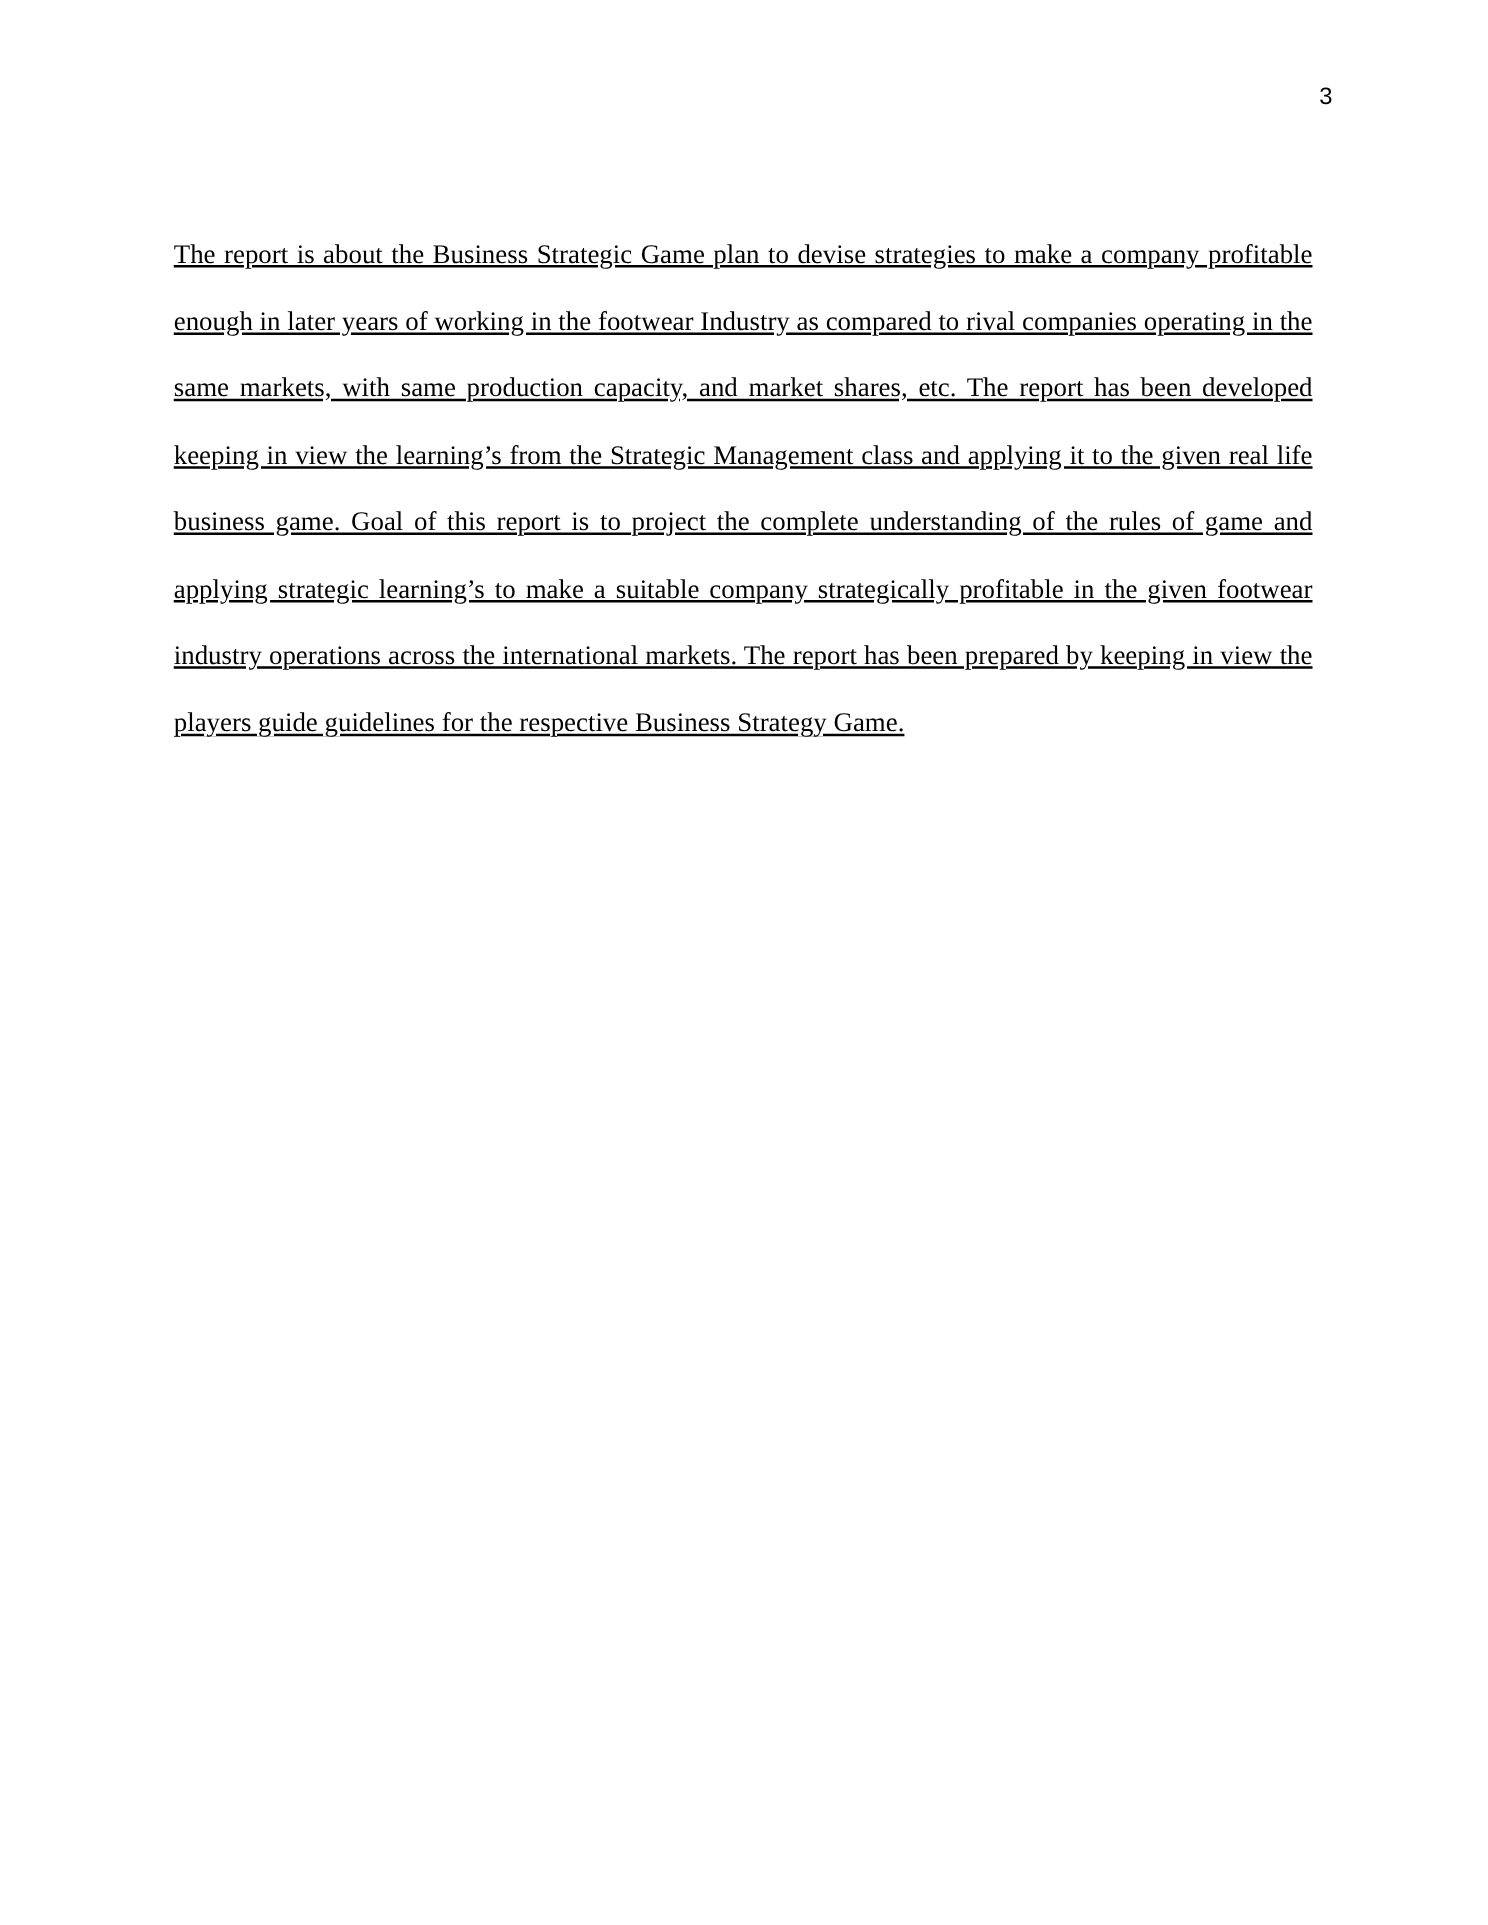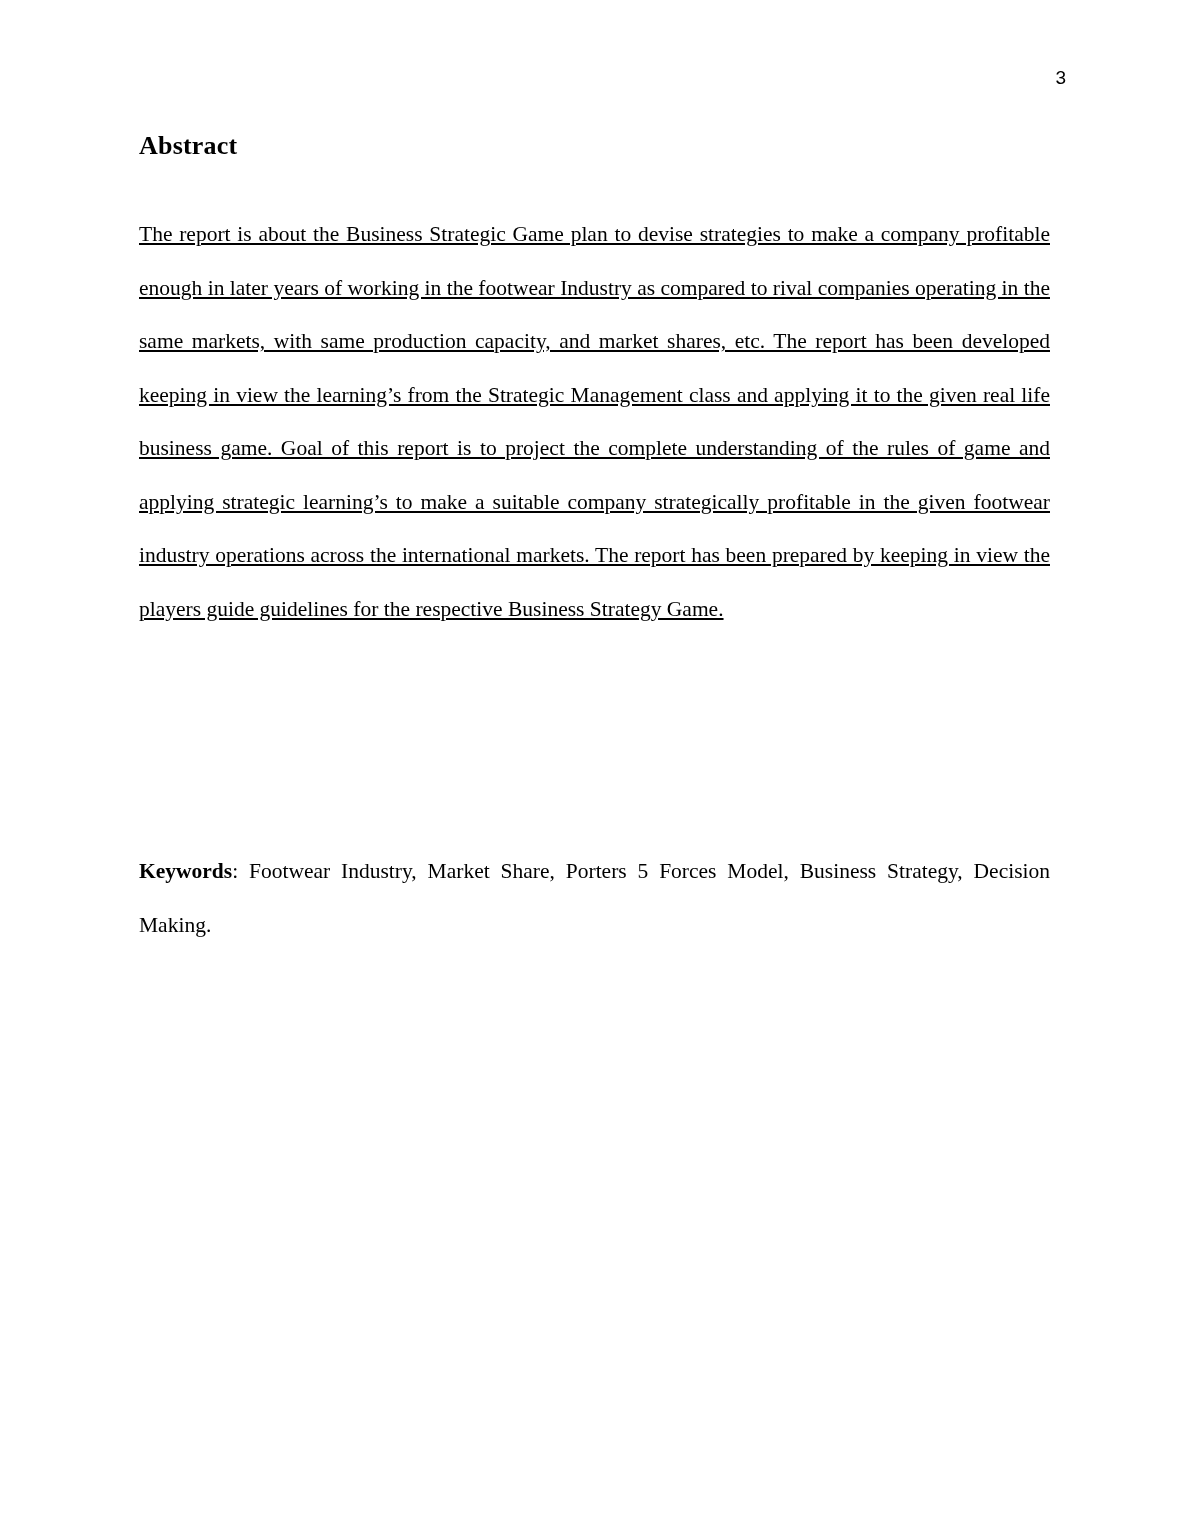--- a/index.html
+++ b/index.html
@@ -64,22 +64,20 @@
 </style>
 </head>
 <body>
 
 <div class="page">
 
   <div class="page-number">3</div>
 
   <div class="content">
 
-    <h1 class="section-title">Abstract</h1>
 
     <p class="abstract-body">The report is about the Business Strategic Game plan to devise strategies to make a company profitable enough in later years of working in the footwear Industry as compared to rival companies operating in the same markets, with same production capacity, and market shares, etc. The report has been developed keeping in view the learning’s from the Strategic Management class and applying it to the given real life business game. Goal of this report is to project the complete understanding of the rules of game and applying strategic learning’s to make a suitable company strategically profitable in the given footwear industry operations across the international markets. The report has been prepared by keeping in view the players guide guidelines for the respective Business Strategy Game.</p>
 
     <div class="spacer"></div>
 
-    <p class="keywords"><span class="kw-label">Keywords</span><span>: Footwear Industry, Market Share, Porters 5 Forces Model, Business Strategy, Decision Making.</span></p>
 
   </div>
 </div>
 
 </body></html>

